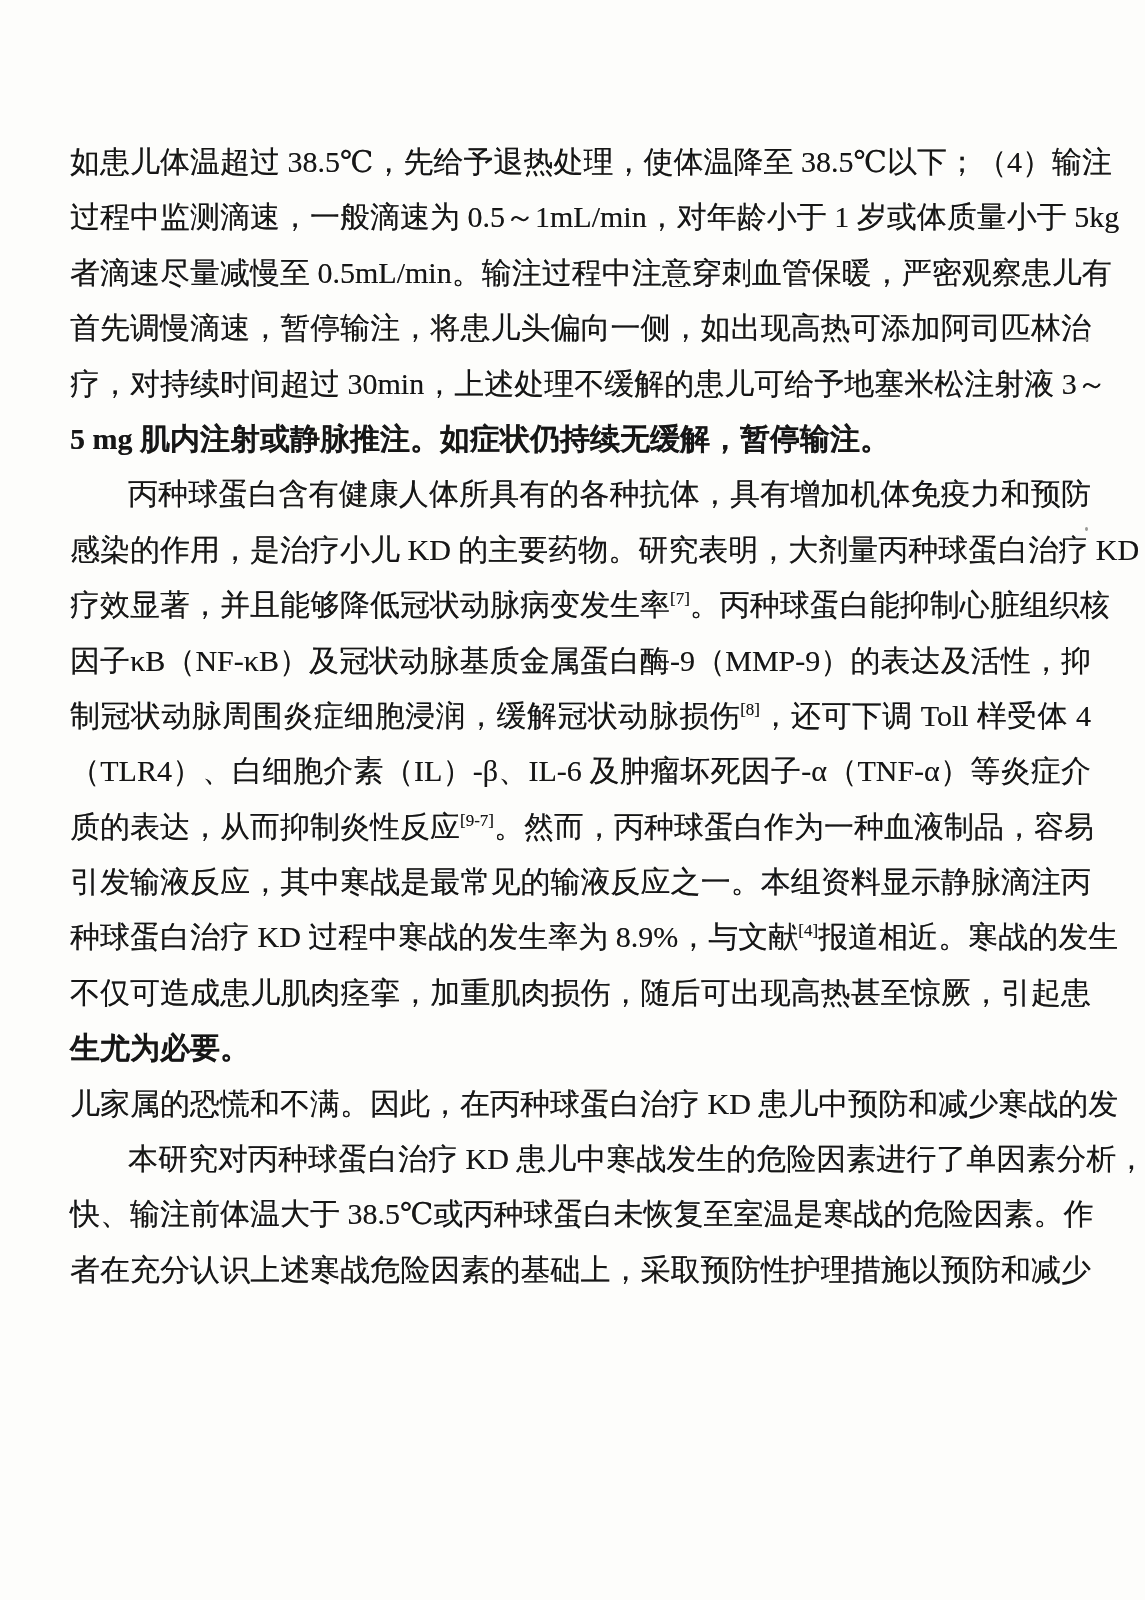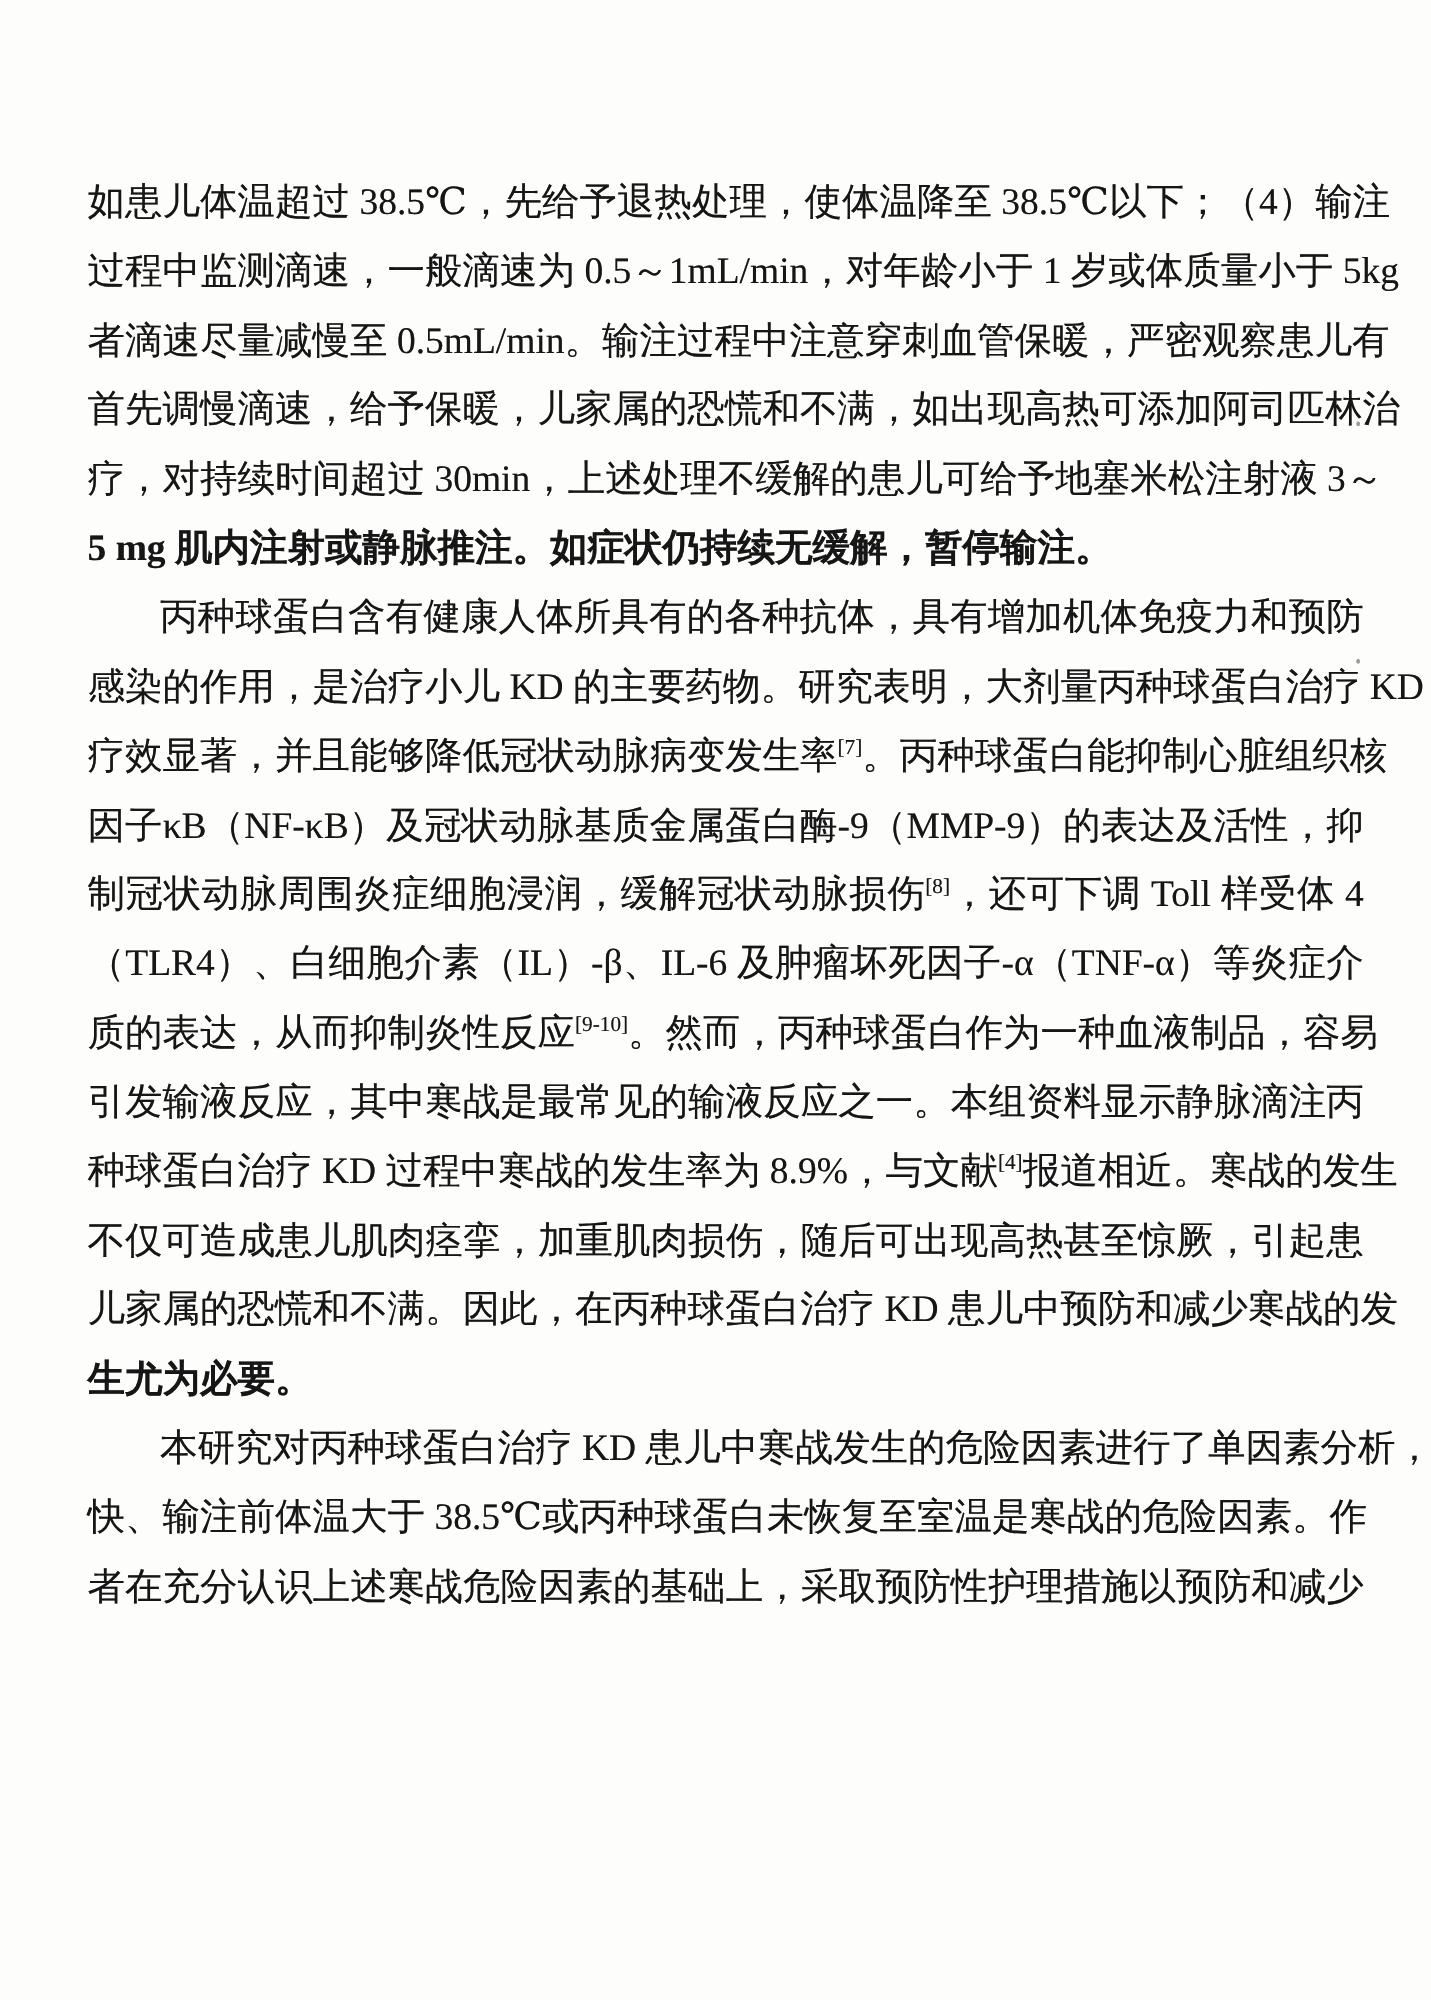--- a/index.html
+++ b/index.html
@@ -48,34 +48,34 @@
   .speck-2 { left: 1085px; top: 527px; width: 3px; height: 4px; }
 </style>
 </head>
 <body>
 
 <div class="page">
   <div class="text-block">
       <div class="line">如患儿体温超过 38.5℃，先给予退热处理，使体温降至 38.5℃以下；（4）输注</div>
       <div class="line">过程中监测滴速，一般滴速为 0.5～1mL/min，对年龄小于 1 岁或体质量小于 5kg</div>
       <div class="line">者滴速尽量减慢至 0.5mL/min。输注过程中注意穿刺血管保暖，严密观察患儿有</div>
-      <div class="line">首先调慢滴速，给予保暖，儿家属的恐慌和不满，如出现高热可添加阿司匹林治</div>
+      <div class="line">首先调慢滴速，暂停输注，将患儿头偏向一侧，如出现高热可添加阿司匹林治</div>
       <div class="line">疗，对持续时间超过 30min，上述处理不缓解的患儿可给予地塞米松注射液 3～</div>
       <div class="line para-end">5 mg 肌内注射或静脉推注。如症状仍持续无缓解，暂停输注。</div>
       <div class="line indent">丙种球蛋白含有健康人体所具有的各种抗体，具有增加机体免疫力和预防</div>
       <div class="line">感染的作用，是治疗小儿 KD 的主要药物。研究表明，大剂量丙种球蛋白治疗 KD</div>
       <div class="line">疗效显著，并且能够降低冠状动脉病变发生率<sup>[7]</sup>。丙种球蛋白能抑制心脏组织核</div>
       <div class="line">因子κB（NF-κB）及冠状动脉基质金属蛋白酶-9（MMP-9）的表达及活性，抑</div>
       <div class="line">制冠状动脉周围炎症细胞浸润，缓解冠状动脉损伤<sup>[8]</sup>，还可下调 Toll 样受体 4</div>
       <div class="line">（TLR4）、白细胞介素（IL）-β、IL-6 及肿瘤坏死因子-α（TNF-α）等炎症介</div>
-      <div class="line">质的表达，从而抑制炎性反应<sup>[9-10]</sup>。然而，丙种球蛋白作为一种血液制品，容易</div>
+      <div class="line">质的表达，从而抑制炎性反应<sup>[9-7]</sup>。然而，丙种球蛋白作为一种血液制品，容易</div>
       <div class="line">引发输液反应，其中寒战是最常见的输液反应之一。本组资料显示静脉滴注丙</div>
       <div class="line">种球蛋白治疗 KD 过程中寒战的发生率为 8.9%，与文献<sup>[4]</sup>报道相近。寒战的发生</div>
       <div class="line">不仅可造成患儿肌肉痉挛，加重肌肉损伤，随后可出现高热甚至惊厥，引起患</div>
+      <div class="line para-end">生尤为必要。</div>
       <div class="line">儿家属的恐慌和不满。因此，在丙种球蛋白治疗 KD 患儿中预防和减少寒战的发</div>
-      <div class="line para-end">生尤为必要。</div>
       <div class="line indent">本研究对丙种球蛋白治疗 KD 患儿中寒战发生的危险因素进行了单因素分析，</div>
       <div class="line">快、输注前体温大于 38.5℃或丙种球蛋白未恢复至室温是寒战的危险因素。作</div>
       <div class="line">者在充分认识上述寒战危险因素的基础上，采取预防性护理措施以预防和减少</div>
     </div>
   <div class="speck speck-1"></div>
   <div class="speck speck-2"></div>
 </div>
 
 </body></html>

